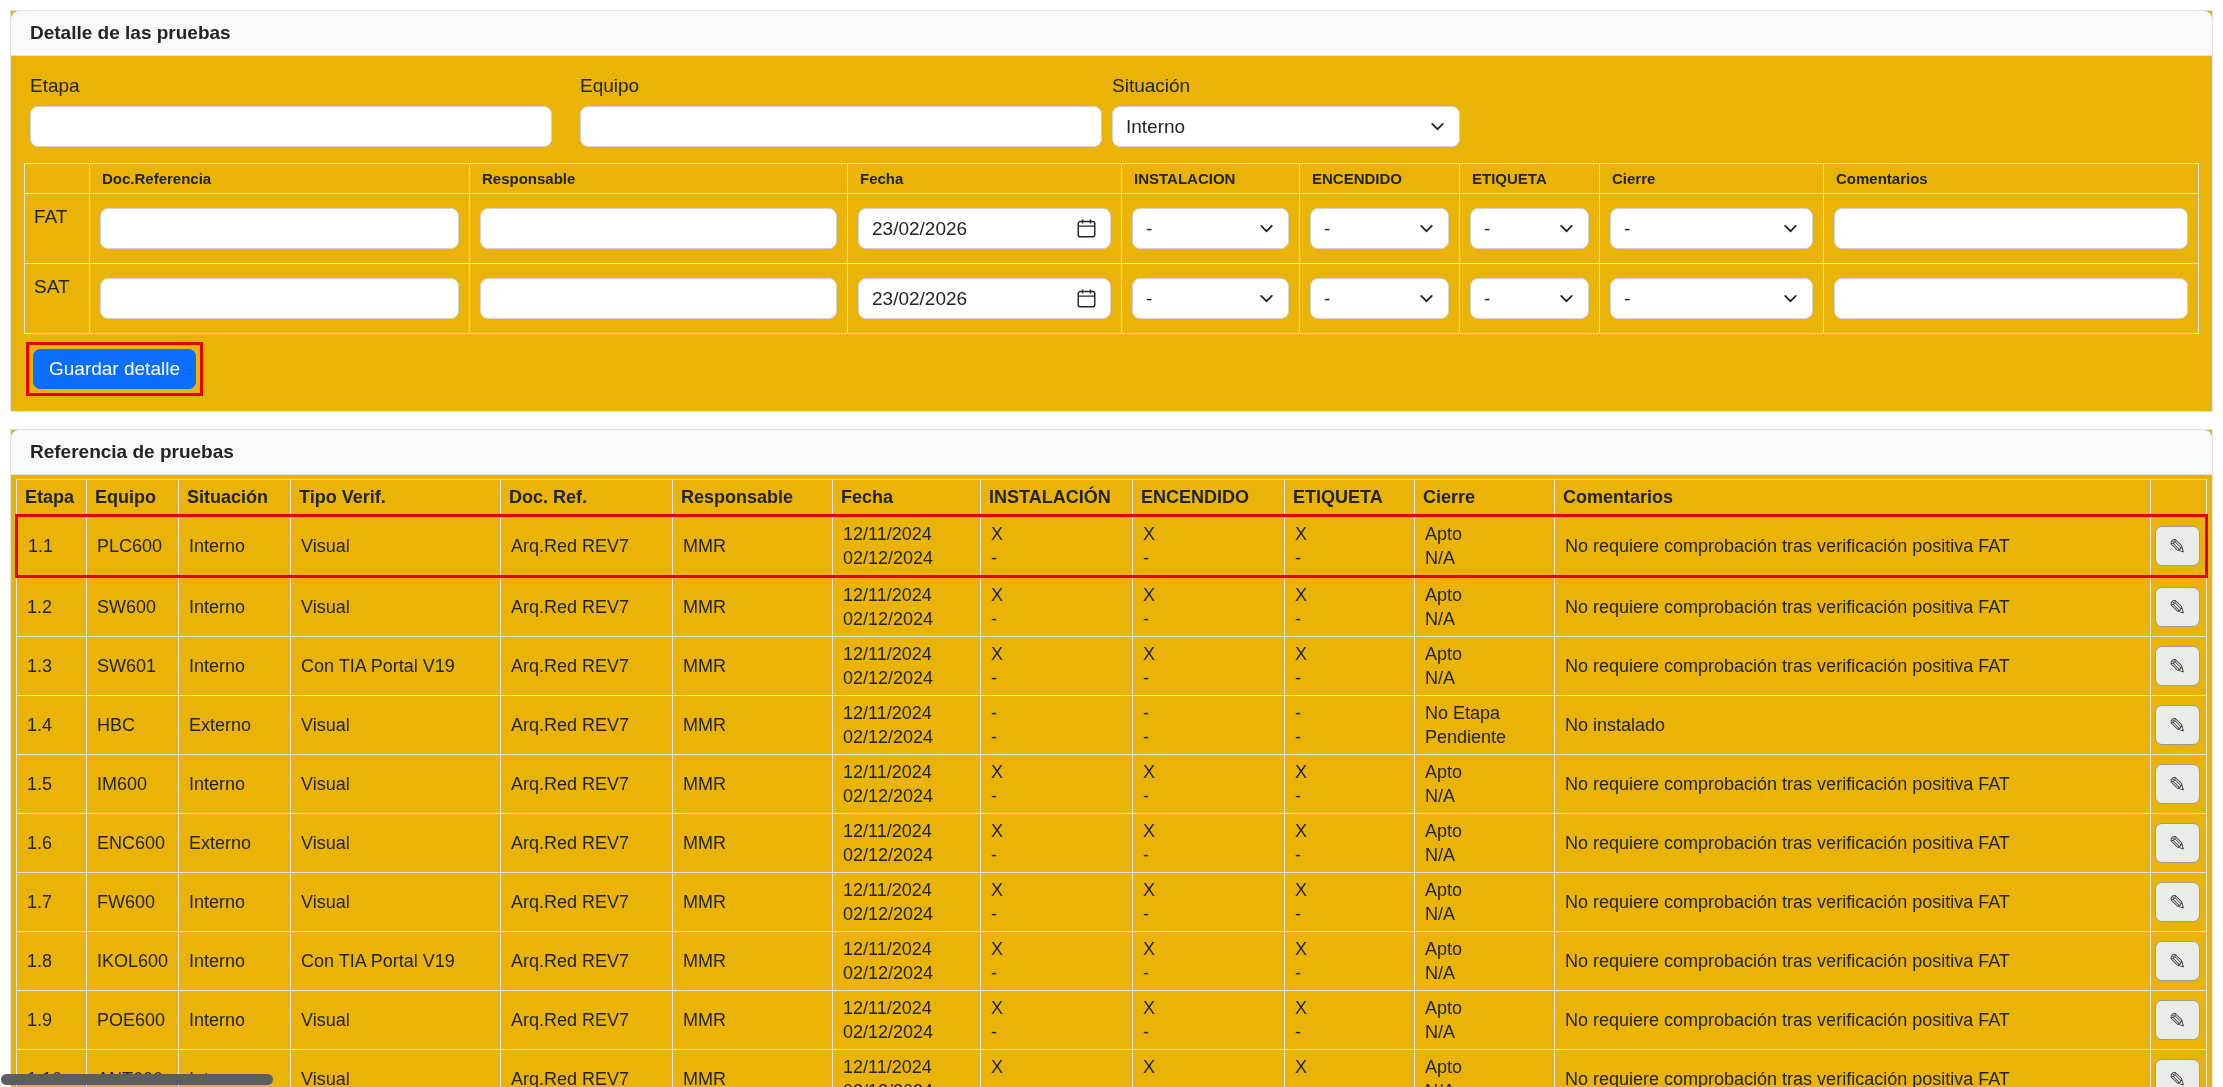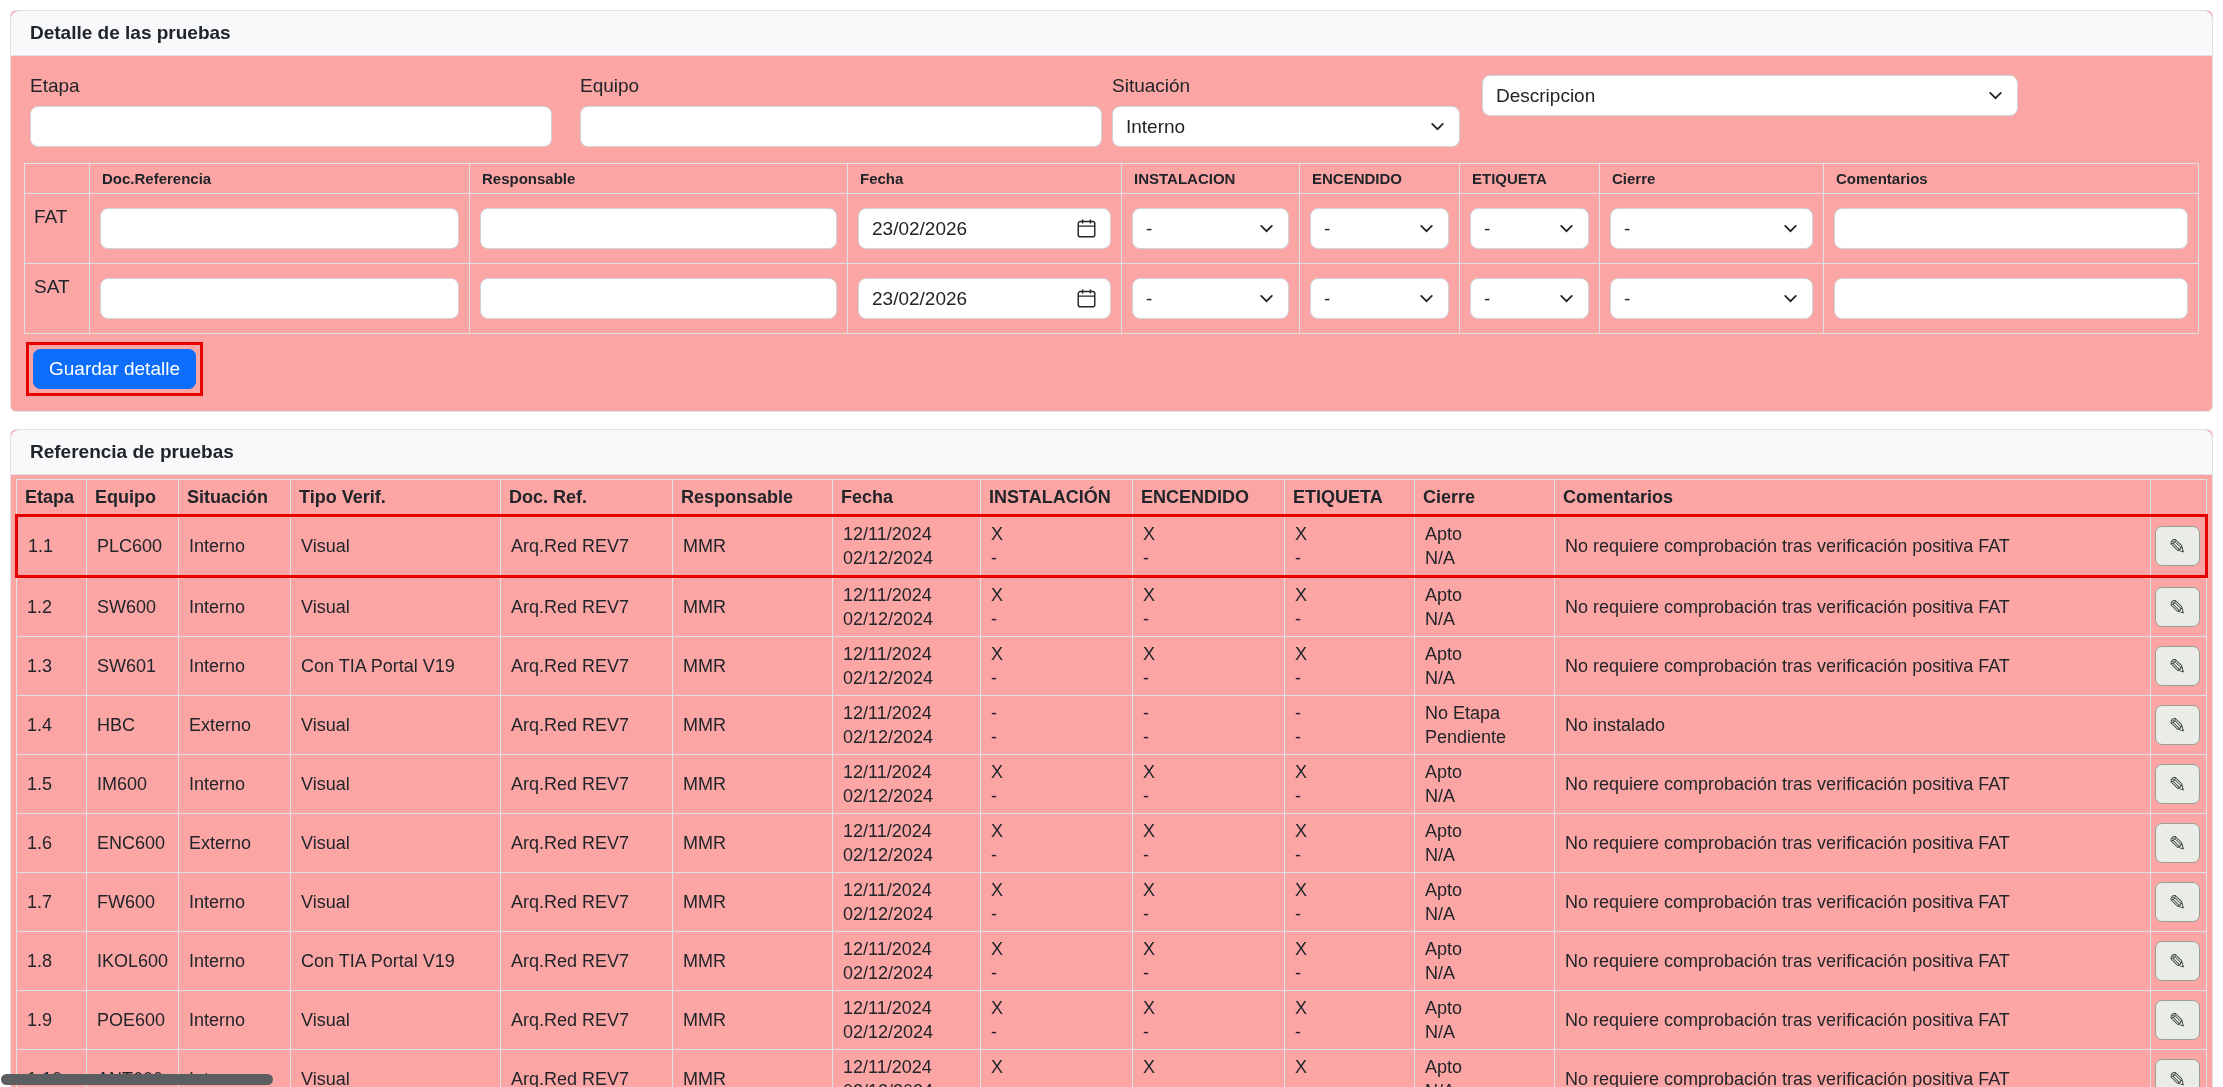--- a/index.html
+++ b/index.html
@@ -2,21 +2,21 @@
 <html style="--blue: #0d6efd; --red: #e60000; --border: #dee2e6; --header-bg: #f8f9fa;"><head>
 <meta charset="utf-8">
 <style>
   * { box-sizing: border-box; margin: 0; padding: 0; }
   html,body { background:#fff; }
   body {
     width: 2223px; height: 1087px; overflow: hidden; position: relative;
     font-family: "Liberation Sans", sans-serif; font-size: 19px; color: #212529;
   }
   .page { padding: 10px; }
-  .card { border: 1px solid var(--border,#dee2e6); border-radius: 6px; background:#fca5a5; margin-bottom: 17px; }
+  .card { border: 1px solid var(--border,#dee2e6); border-radius: 0; background:#eab308; margin-bottom: 17px; }
   .card-header {
     background: var(--header-bg,#f8f9fa); border-bottom: 1px solid var(--border,#dee2e6);
     padding: 11px 19px; font-weight: 700; font-size: 19px; border-radius: 8px 8px 0 0;
   }
   .card-body { padding: 13px; }
   .card-body.tight { padding: 4px; }
 
   
   .filters { display: flex; margin: 6px 6px 16px; }
   .field label { display: block; margin-bottom: 9px; }
@@ -88,26 +88,20 @@
         <div class="field f-situacion">
           <label>Situación</label>
           <div class="select">
             <span>Interno</span>
             <svg class="chev" viewBox="0 0 16 16">
                 <path d="M3 5.5 8 10.5 13 5.5" fill="none" stroke="#212529" stroke-width="1.7" stroke-linecap="round"></path>
               </svg>
           </div>
         </div>
         <div class="field f-tipo">
-          <div class="select">
-            <span>Descripcion</span>
-            <svg class="chev" viewBox="0 0 16 16">
-                <path d="M3 5.5 8 10.5 13 5.5" fill="none" stroke="#212529" stroke-width="1.7" stroke-linecap="round"></path>
-              </svg>
-          </div>
         </div>
       </div>
 
       <table class="grid detail-table">
         <colgroup>
           <col style="width:65px">
             <col style="width:380px">
             <col style="width:378px">
             <col style="width:274px">
           <col style="width:178px">

